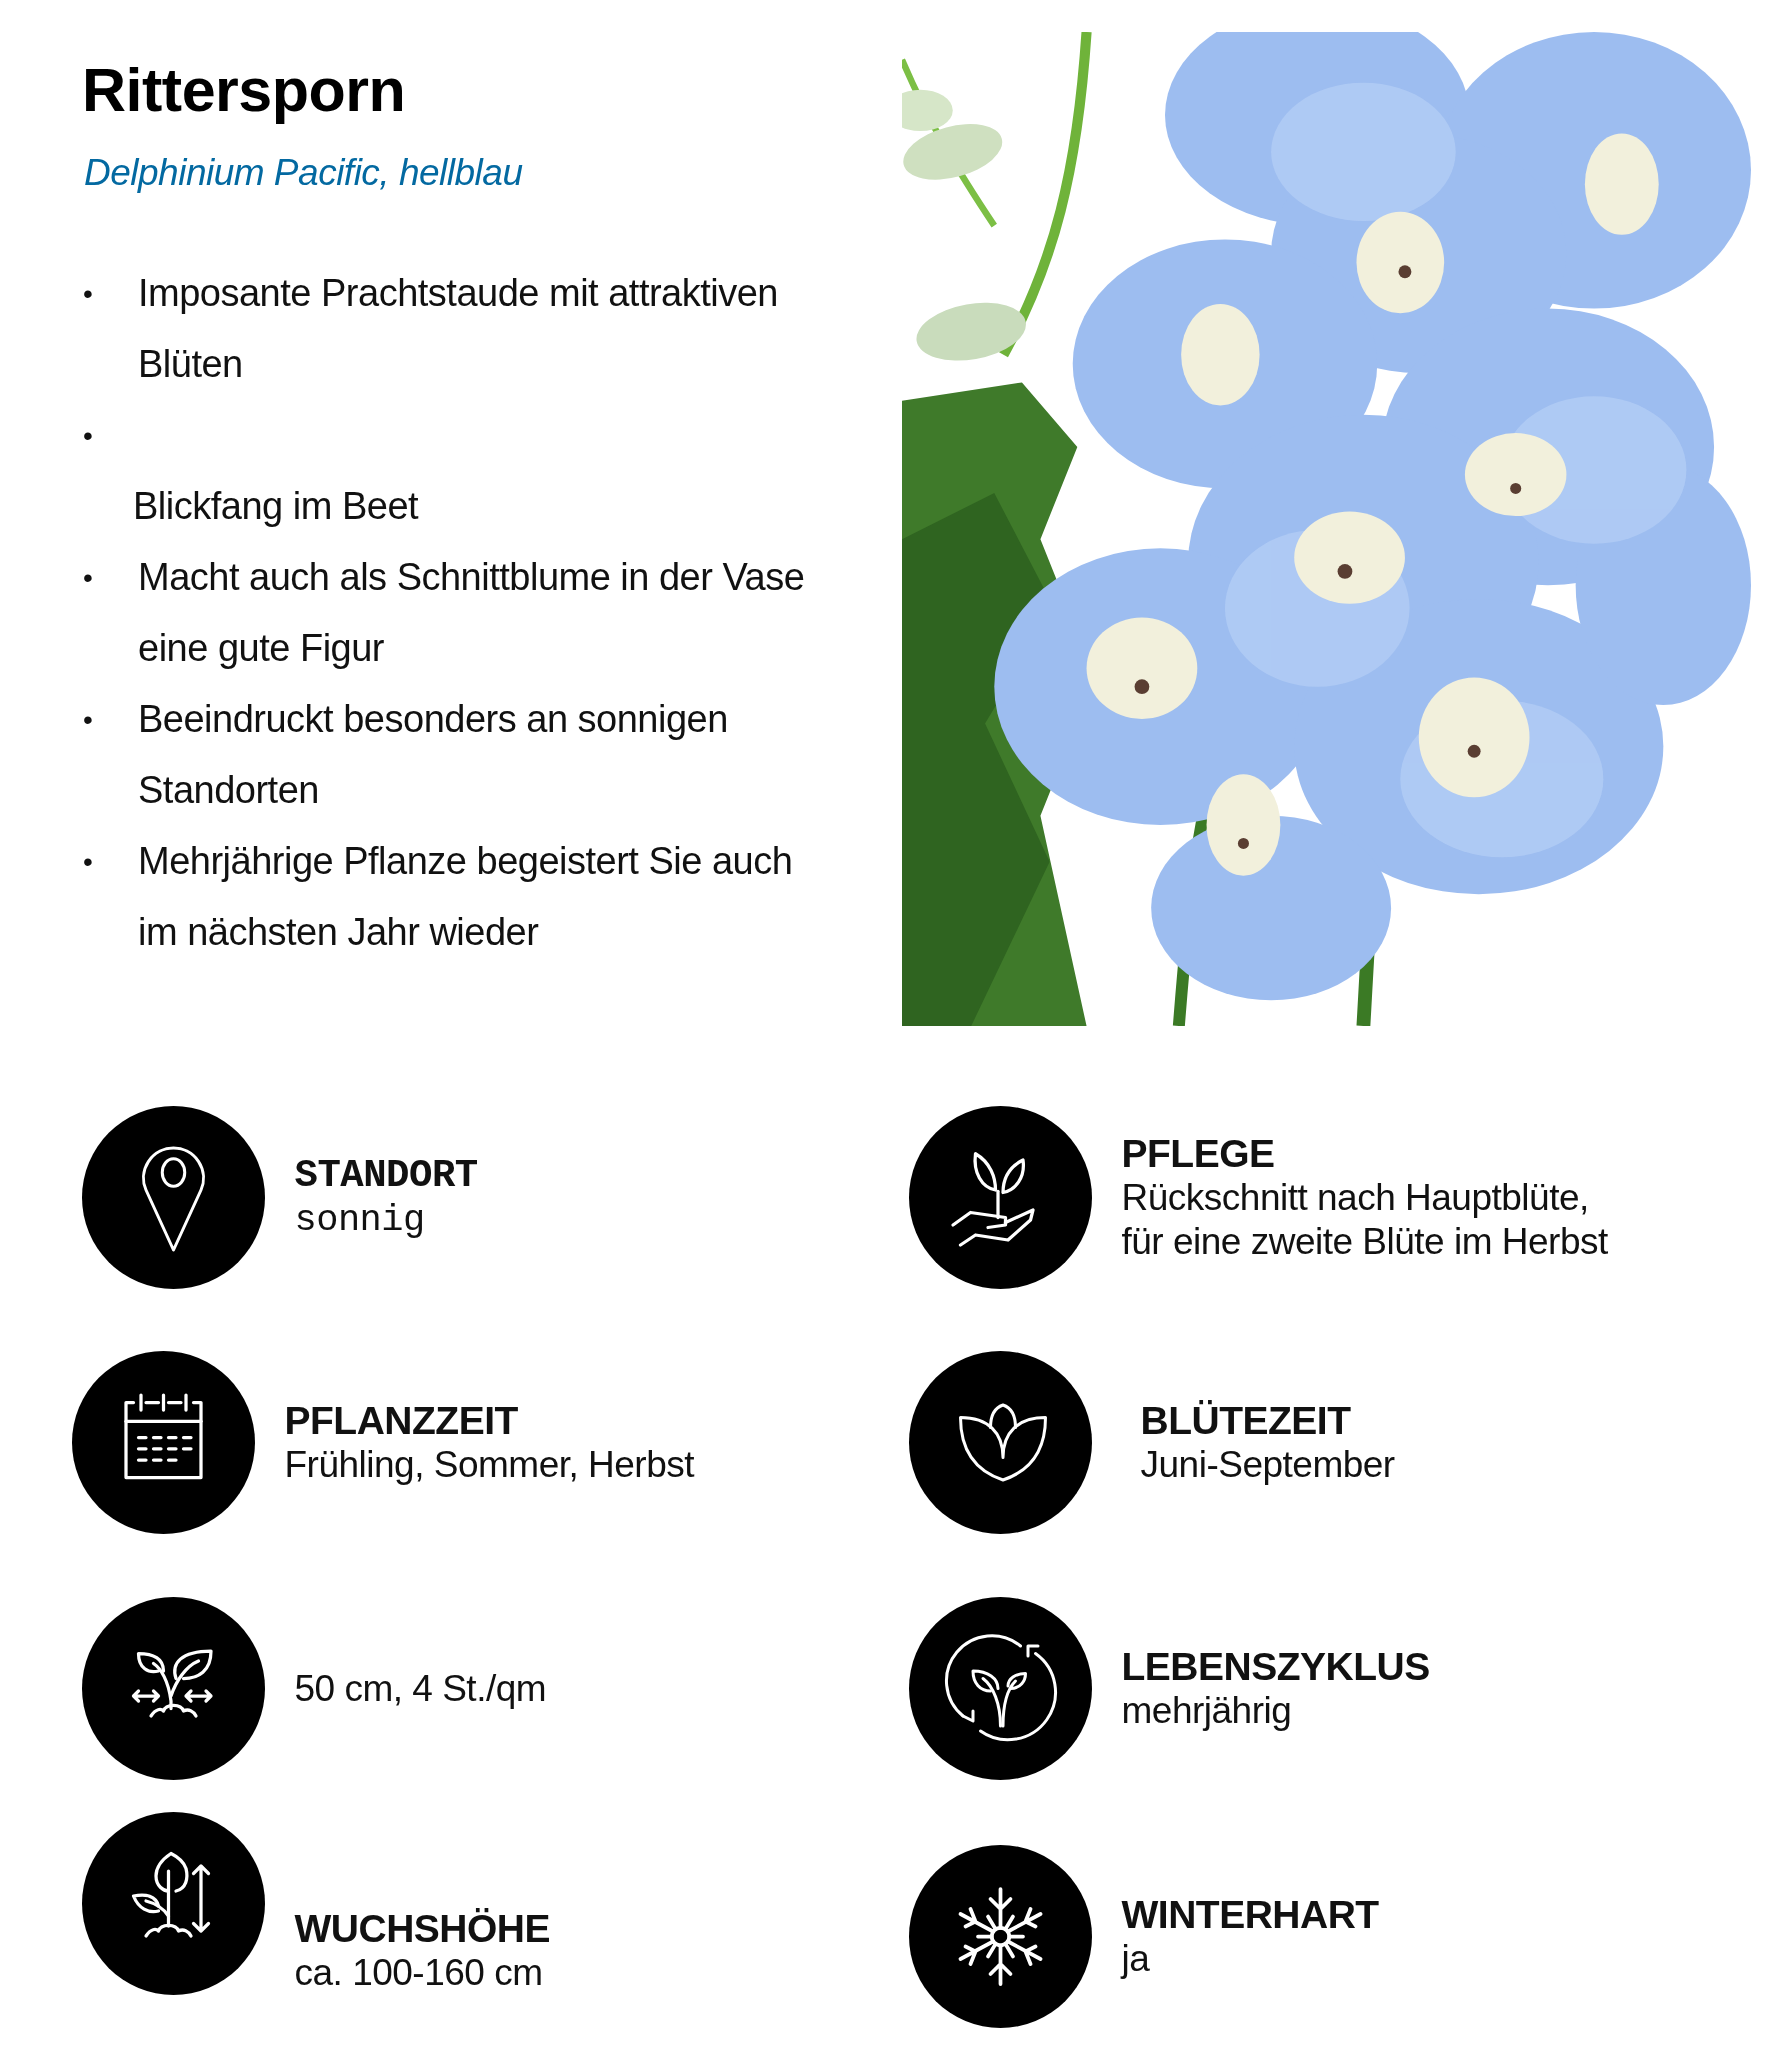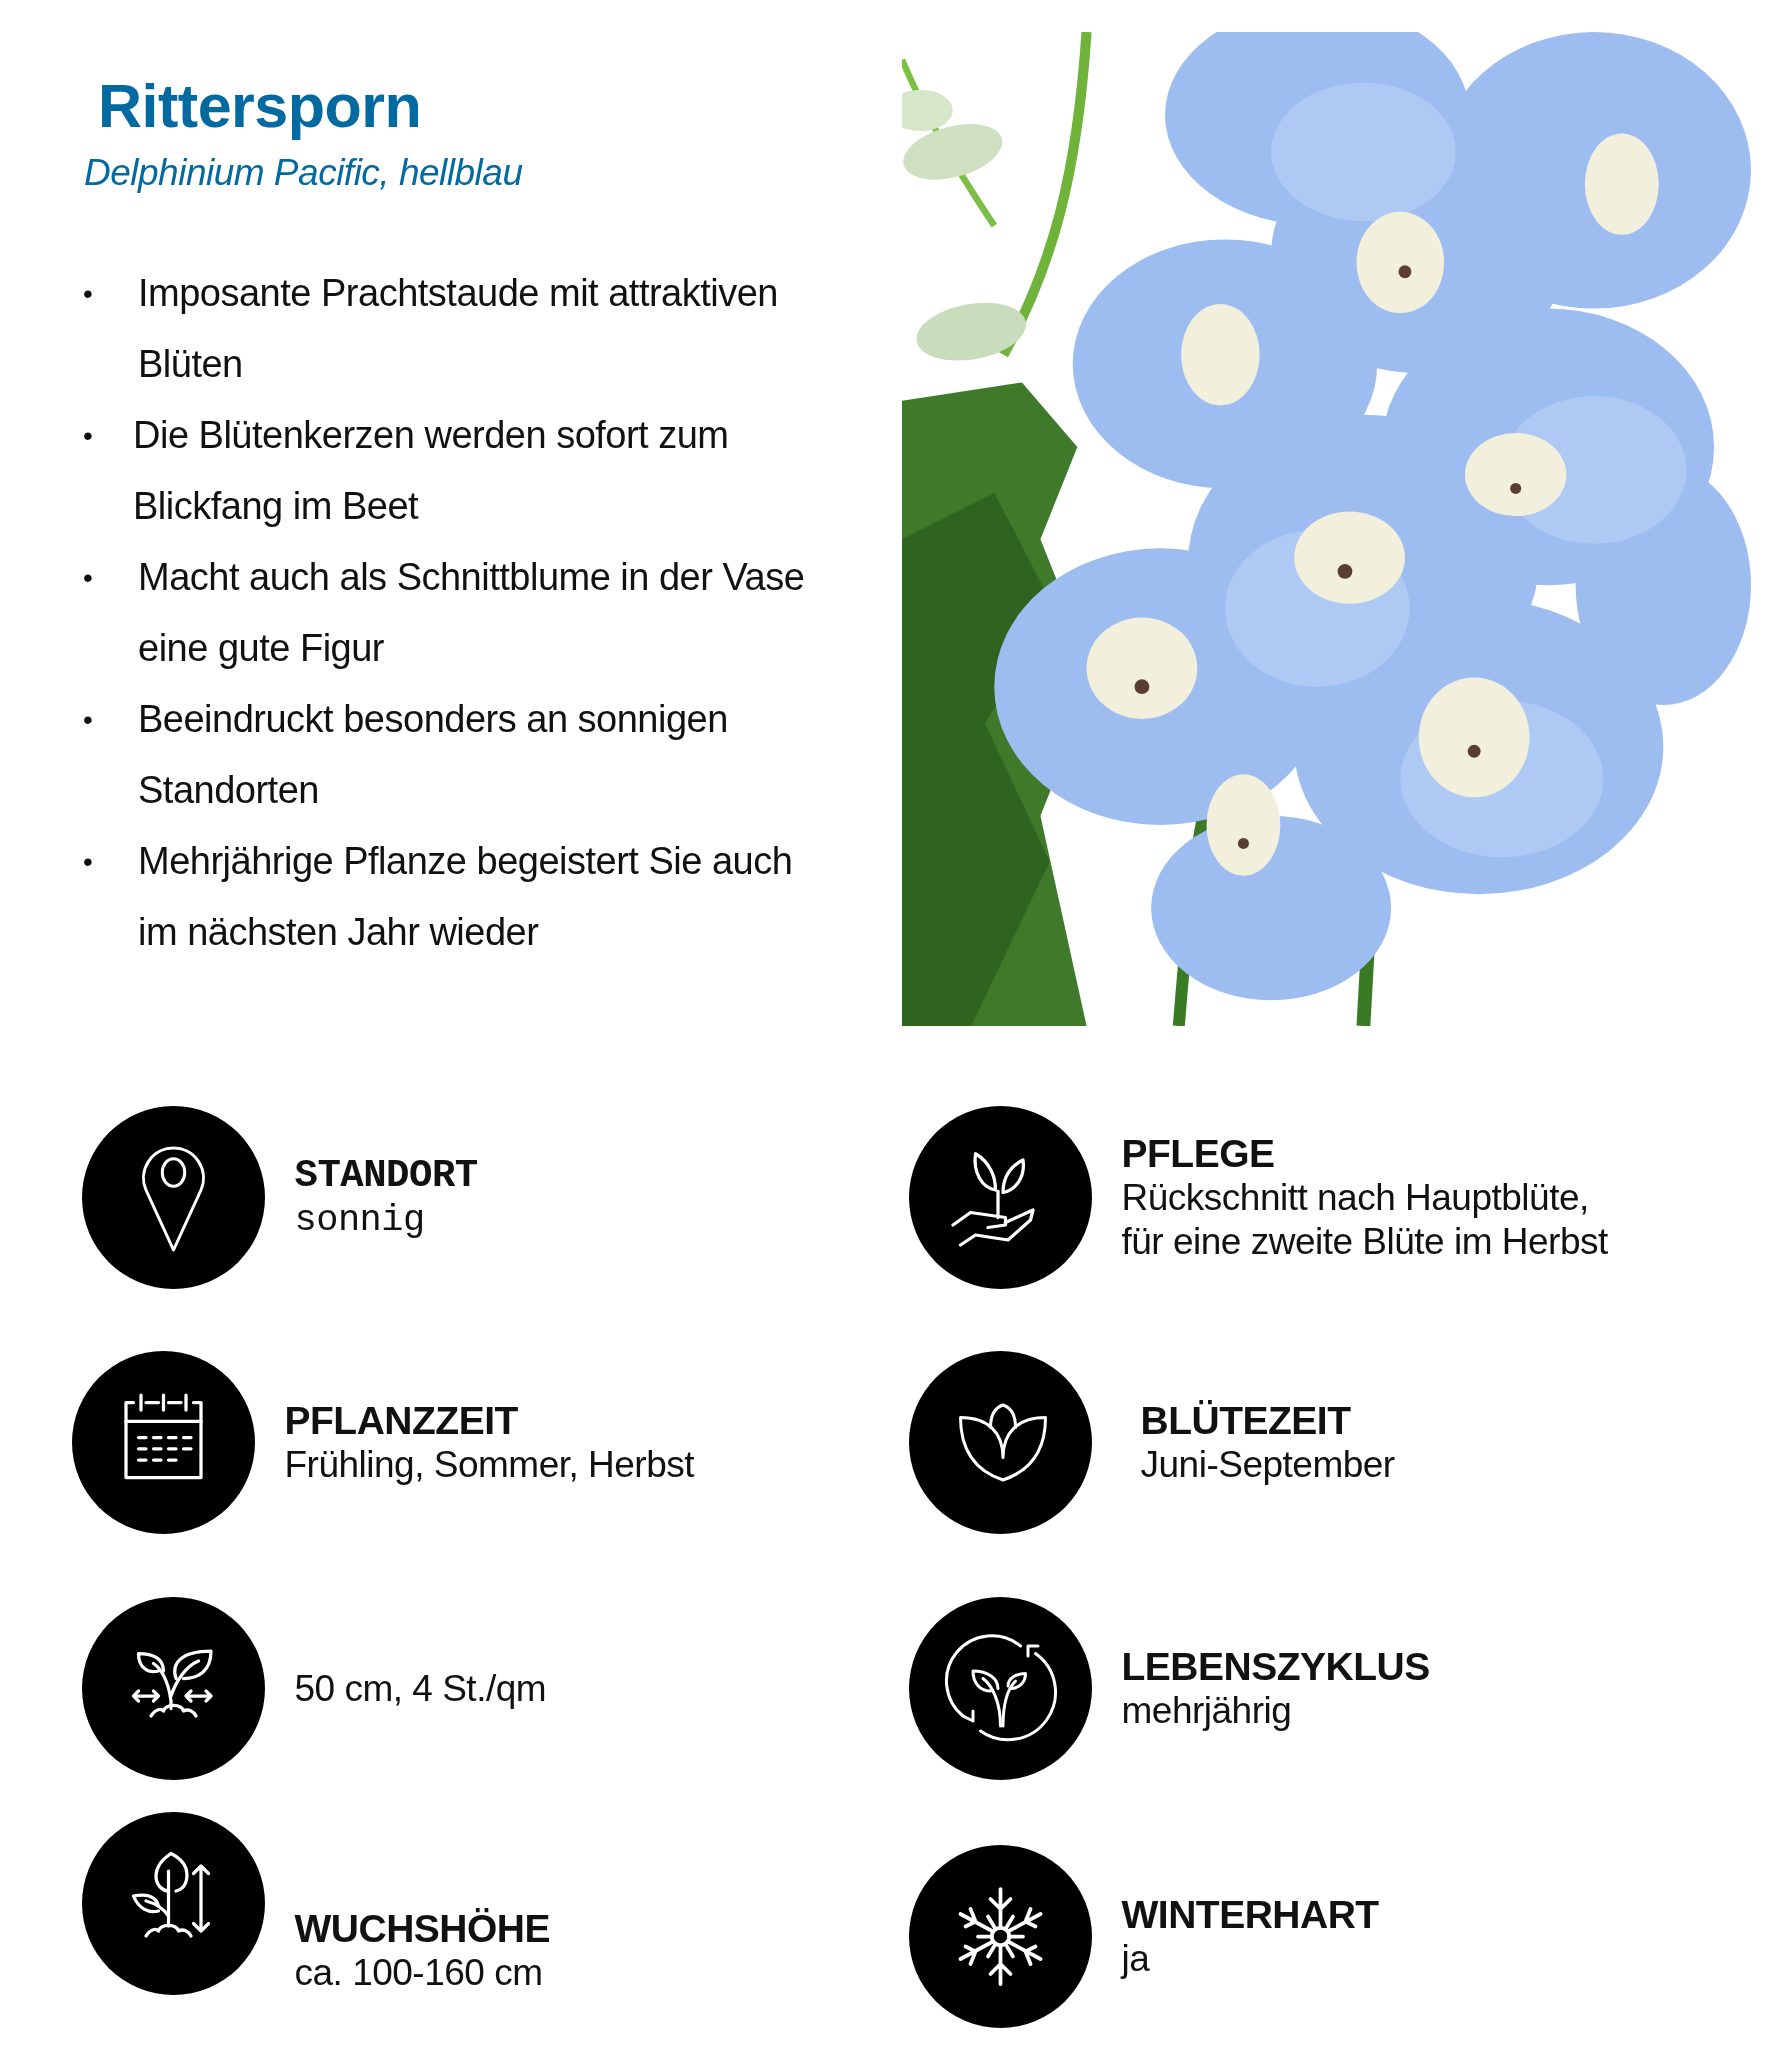--- a/index.html
+++ b/index.html
@@ -1,19 +1,19 @@
 <!DOCTYPE html>
 <html style="font-size:7.4px"><head>
 <meta charset="utf-8">
 <style>
   html, body { margin:0; padding:0; background:#ffffff; }
   body { width:1771px; height:2066px; position:relative; overflow:hidden;
          font-family:"Liberation Sans","DejaVu Sans",sans-serif; color:#111; }
   .title { position:absolute; left:82px; top:60px; font-size:61px; line-height:1;
-           color:#0369a1; font-weight:bold; letter-spacing:-0.5px; margin:16px; }
+           color:#000000; font-weight:bold; letter-spacing:-0.5px; margin:0; }
   .subtitle { position:absolute; left:84px; top:154px; font-size:37px; font-style:italic;
               line-height:1; color:#0369a1; letter-spacing:-0.5px; }
   .bullets { position:absolute; left:69px; top:258px; width:784px; margin:0; padding:0; list-style:none; }
   .bullets li { position:relative; padding-left:69px; font-size:38px; line-height:71px;
                 letter-spacing:-0.5px; margin:0; }
   .bullets li .dot { position:absolute; left:14px; top:0; font-size:28px; line-height:71px; }
   .photo { position:absolute; left:902px; top:32px; width:849px; height:994px; overflow:hidden;
            background:#ffffff; }
   .photo svg { width:100%; height:100%; display:block; }
   .attr { position:absolute; display:flex; align-items:center; }
@@ -26,21 +26,21 @@
   svg .s { fill:none; stroke:#fff; stroke-width:7; stroke-linecap:round; stroke-linejoin:round; }
 </style>
 </head>
 <body>
 
 <h1 class="title">Rittersporn</h1>
 <div class="subtitle">Delphinium Pacific, hellblau</div>
 
 <ul class="bullets">
   <li><span class="dot">•</span><span>Imposante Prachtstaude mit attraktiven</span><br><span>Blüten</span></li>
-  <li style="padding-left:64px"><span class="dot">•</span><span>Die Blütenkerzen werden sofort zum</span><br><span>Blickfang im Beet</span></li>
+  <li style="padding-left:64px"><span class="dot">•</span><br><span>Blickfang im Beet</span></li>
   <li><span class="dot">•</span><span>Macht auch als Schnittblume in der Vase</span><br><span>eine gute Figur</span></li>
   <li><span class="dot">•</span><span>Beeindruckt besonders an sonnigen</span><br><span>Standorten</span></li>
   <li><span class="dot">•</span><span>Mehrjährige Pflanze begeistert Sie auch</span><br><span>im nächsten Jahr wieder</span></li>
 </ul>
 
 <div class="photo">
   <svg viewBox="0 0 1840 2156" preserveAspectRatio="none">
     <rect width="1840" height="2156" fill="#ffffff"></rect>
 
     <path d="M400 0 C380 300 330 500 220 700" stroke="#6fb33a" stroke-width="22" fill="none"></path>

